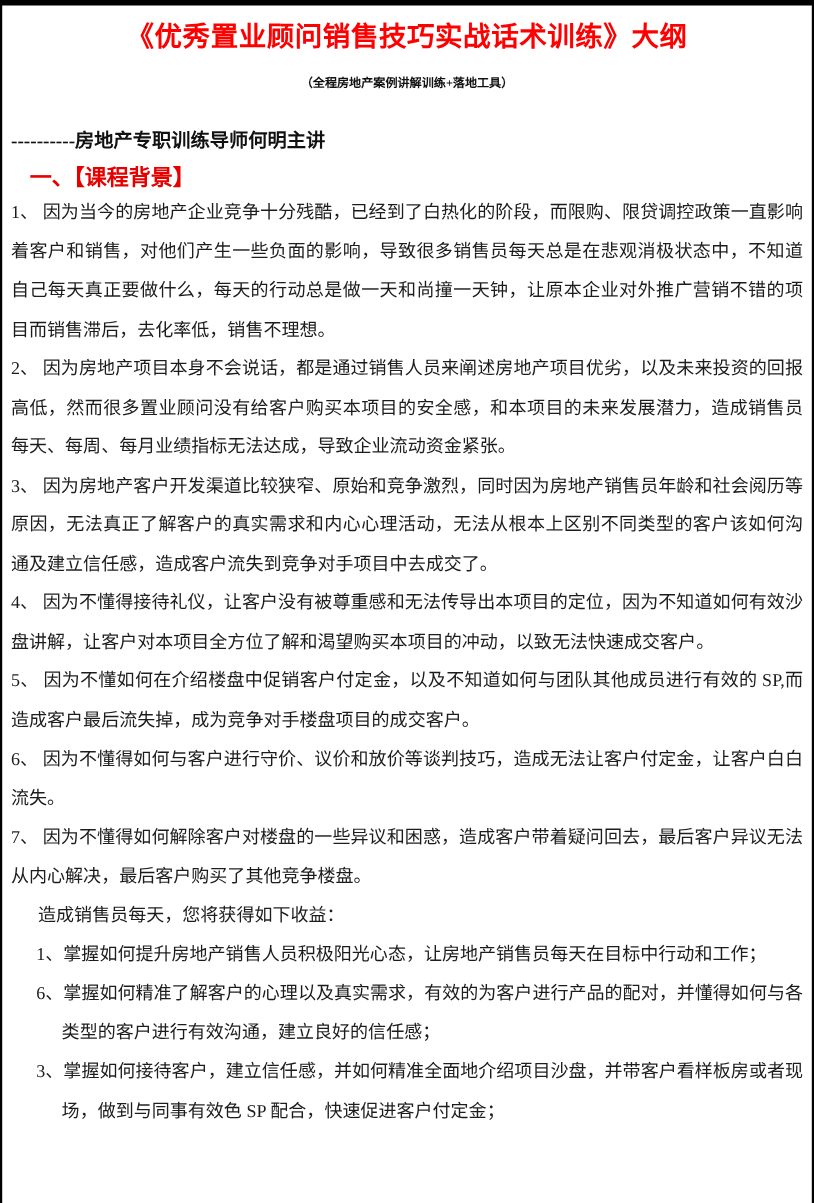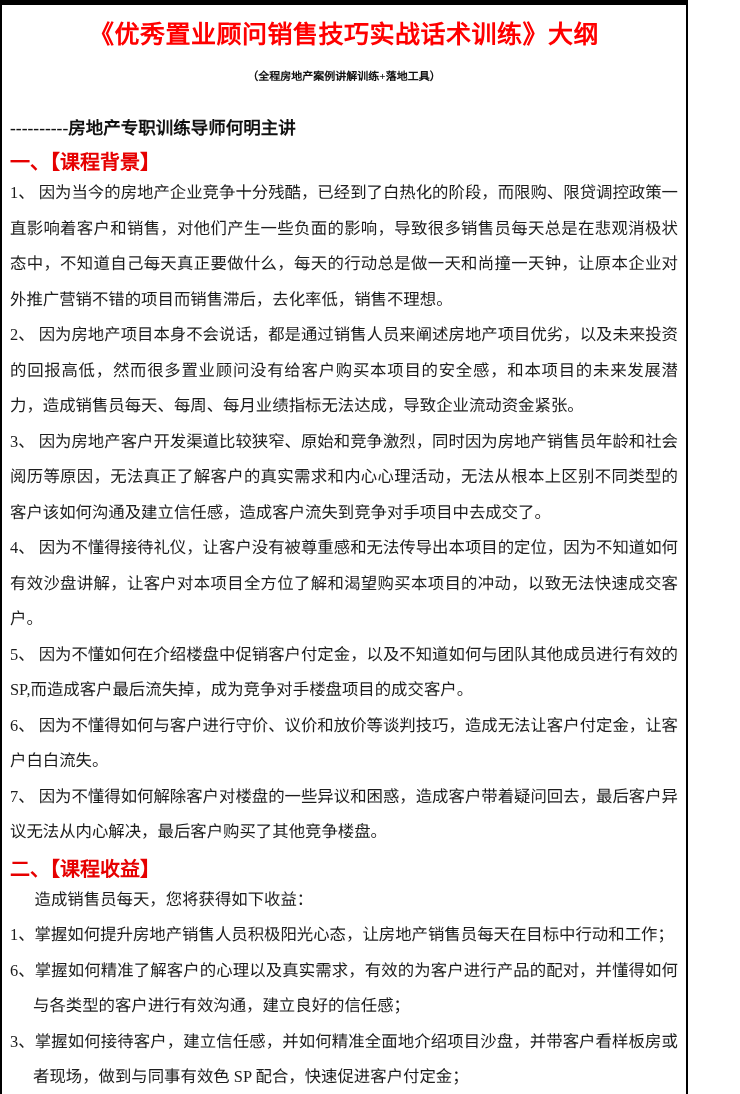--- a/index.html
+++ b/index.html
@@ -2,21 +2,21 @@
 <html lang="zh-CN"><head>
 <meta charset="utf-8">
 <style>
   html, body {
     margin: 0;
     padding: 0;
     background: #ffffff;
   }
   .page {
     position: relative;
-    width: 688px;
+    width: 740px;
     height: 1094px;
     box-sizing: border-box;
     background: #ffffff;
     border-top: 5px solid #000000;
     border-left: 2px solid #000000;
     border-right: 2px solid #000000;
     padding: 0 8px;
     overflow: hidden;
     font-family: "Liberation Serif", "DejaVu Serif", serif;
     color: #1c1c1c;
@@ -50,21 +50,21 @@
   .contact {
     margin-top: 30px;
     text-align: center;
     font-size: 16.5px;
     font-weight: bold;
     line-height: 22px;
     color: #111111;
     white-space: pre-wrap;
   }
   .sec-heading {
-    margin: 9px 0 0 0;
+    margin: 9px 0 0 17px;
     color: #e60000;
     font-size: 20px;
     font-weight: bold;
     line-height: 26px;
   }
   .sec-heading.second {
     margin-top: 6px;
   }
   .para {
     margin: 0;
@@ -74,20 +74,21 @@
     text-justify: inter-ideograph;
     color: #1c1c1c;
   }
   .para.intro {
     text-indent: 1.5em;
     text-align: left;
   }
   .para.hang {
     padding-left: 23px;
     text-indent: -23px;
+    margin-left: 23px;
   }
 </style>
 </head>
 <body>
 
 <div class="page">
 
   <h1 class="title">《优秀置业顾问销售技巧实战话术训练》大纲</h1>
 
   <div class="subtitle">（全程房地产案例讲解训练+落地工具）</div>
@@ -98,21 +99,20 @@
   <h2 class="sec-heading">一、【课程背景】</h2>
 
   <p class="para">1、 因为当今的房地产企业竞争十分残酷，已经到了白热化的阶段，而限购、限贷调控政策一直影响着客户和销售，对他们产生一些负面的影响，导致很多销售员每天总是在悲观消极状态中，不知道自己每天真正要做什么，每天的行动总是做一天和尚撞一天钟，让原本企业对外推广营销不错的项目而销售滞后，去化率低，销售不理想。</p>
   <p class="para">2、 因为房地产项目本身不会说话，都是通过销售人员来阐述房地产项目优劣，以及未来投资的回报高低，然而很多置业顾问没有给客户购买本项目的安全感，和本项目的未来发展潜力，造成销售员每天、每周、每月业绩指标无法达成，导致企业流动资金紧张。</p>
   <p class="para">3、 因为房地产客户开发渠道比较狭窄、原始和竞争激烈，同时因为房地产销售员年龄和社会阅历等原因，无法真正了解客户的真实需求和内心心理活动，无法从根本上区别不同类型的客户该如何沟通及建立信任感，造成客户流失到竞争对手项目中去成交了。</p>
   <p class="para">4、 因为不懂得接待礼仪，让客户没有被尊重感和无法传导出本项目的定位，因为不知道如何有效沙盘讲解，让客户对本项目全方位了解和渴望购买本项目的冲动，以致无法快速成交客户。</p>
   <p class="para">5、 因为不懂如何在介绍楼盘中促销客户付定金，以及不知道如何与团队其他成员进行有效的 SP,而造成客户最后流失掉，成为竞争对手楼盘项目的成交客户。</p>
   <p class="para">6、 因为不懂得如何与客户进行守价、议价和放价等谈判技巧，造成无法让客户付定金，让客户白白流失。</p>
   <p class="para">7、 因为不懂得如何解除客户对楼盘的一些异议和困惑，造成客户带着疑问回去，最后客户异议无法从内心解决，最后客户购买了其他竞争楼盘。</p>
 
-  <h2 class="sec-heading second">二、【课程收益】</h2>
 
   <p class="para intro">造成销售员每天，您将获得如下收益：</p>
 
   <p class="para hang">1、掌握如何提升房地产销售人员积极阳光心态，让房地产销售员每天在目标中行动和工作；</p>
   <p class="para hang">6、掌握如何精准了解客户的心理以及真实需求，有效的为客户进行产品的配对，并懂得如何与各类型的客户进行有效沟通，建立良好的信任感；</p>
   <p class="para hang">3、掌握如何接待客户，建立信任感，并如何精准全面地介绍项目沙盘，并带客户看样板房或者现场，做到与同事有效色 SP 配合，快速促进客户付定金；</p>
 
 </div>
 
 </body></html>

